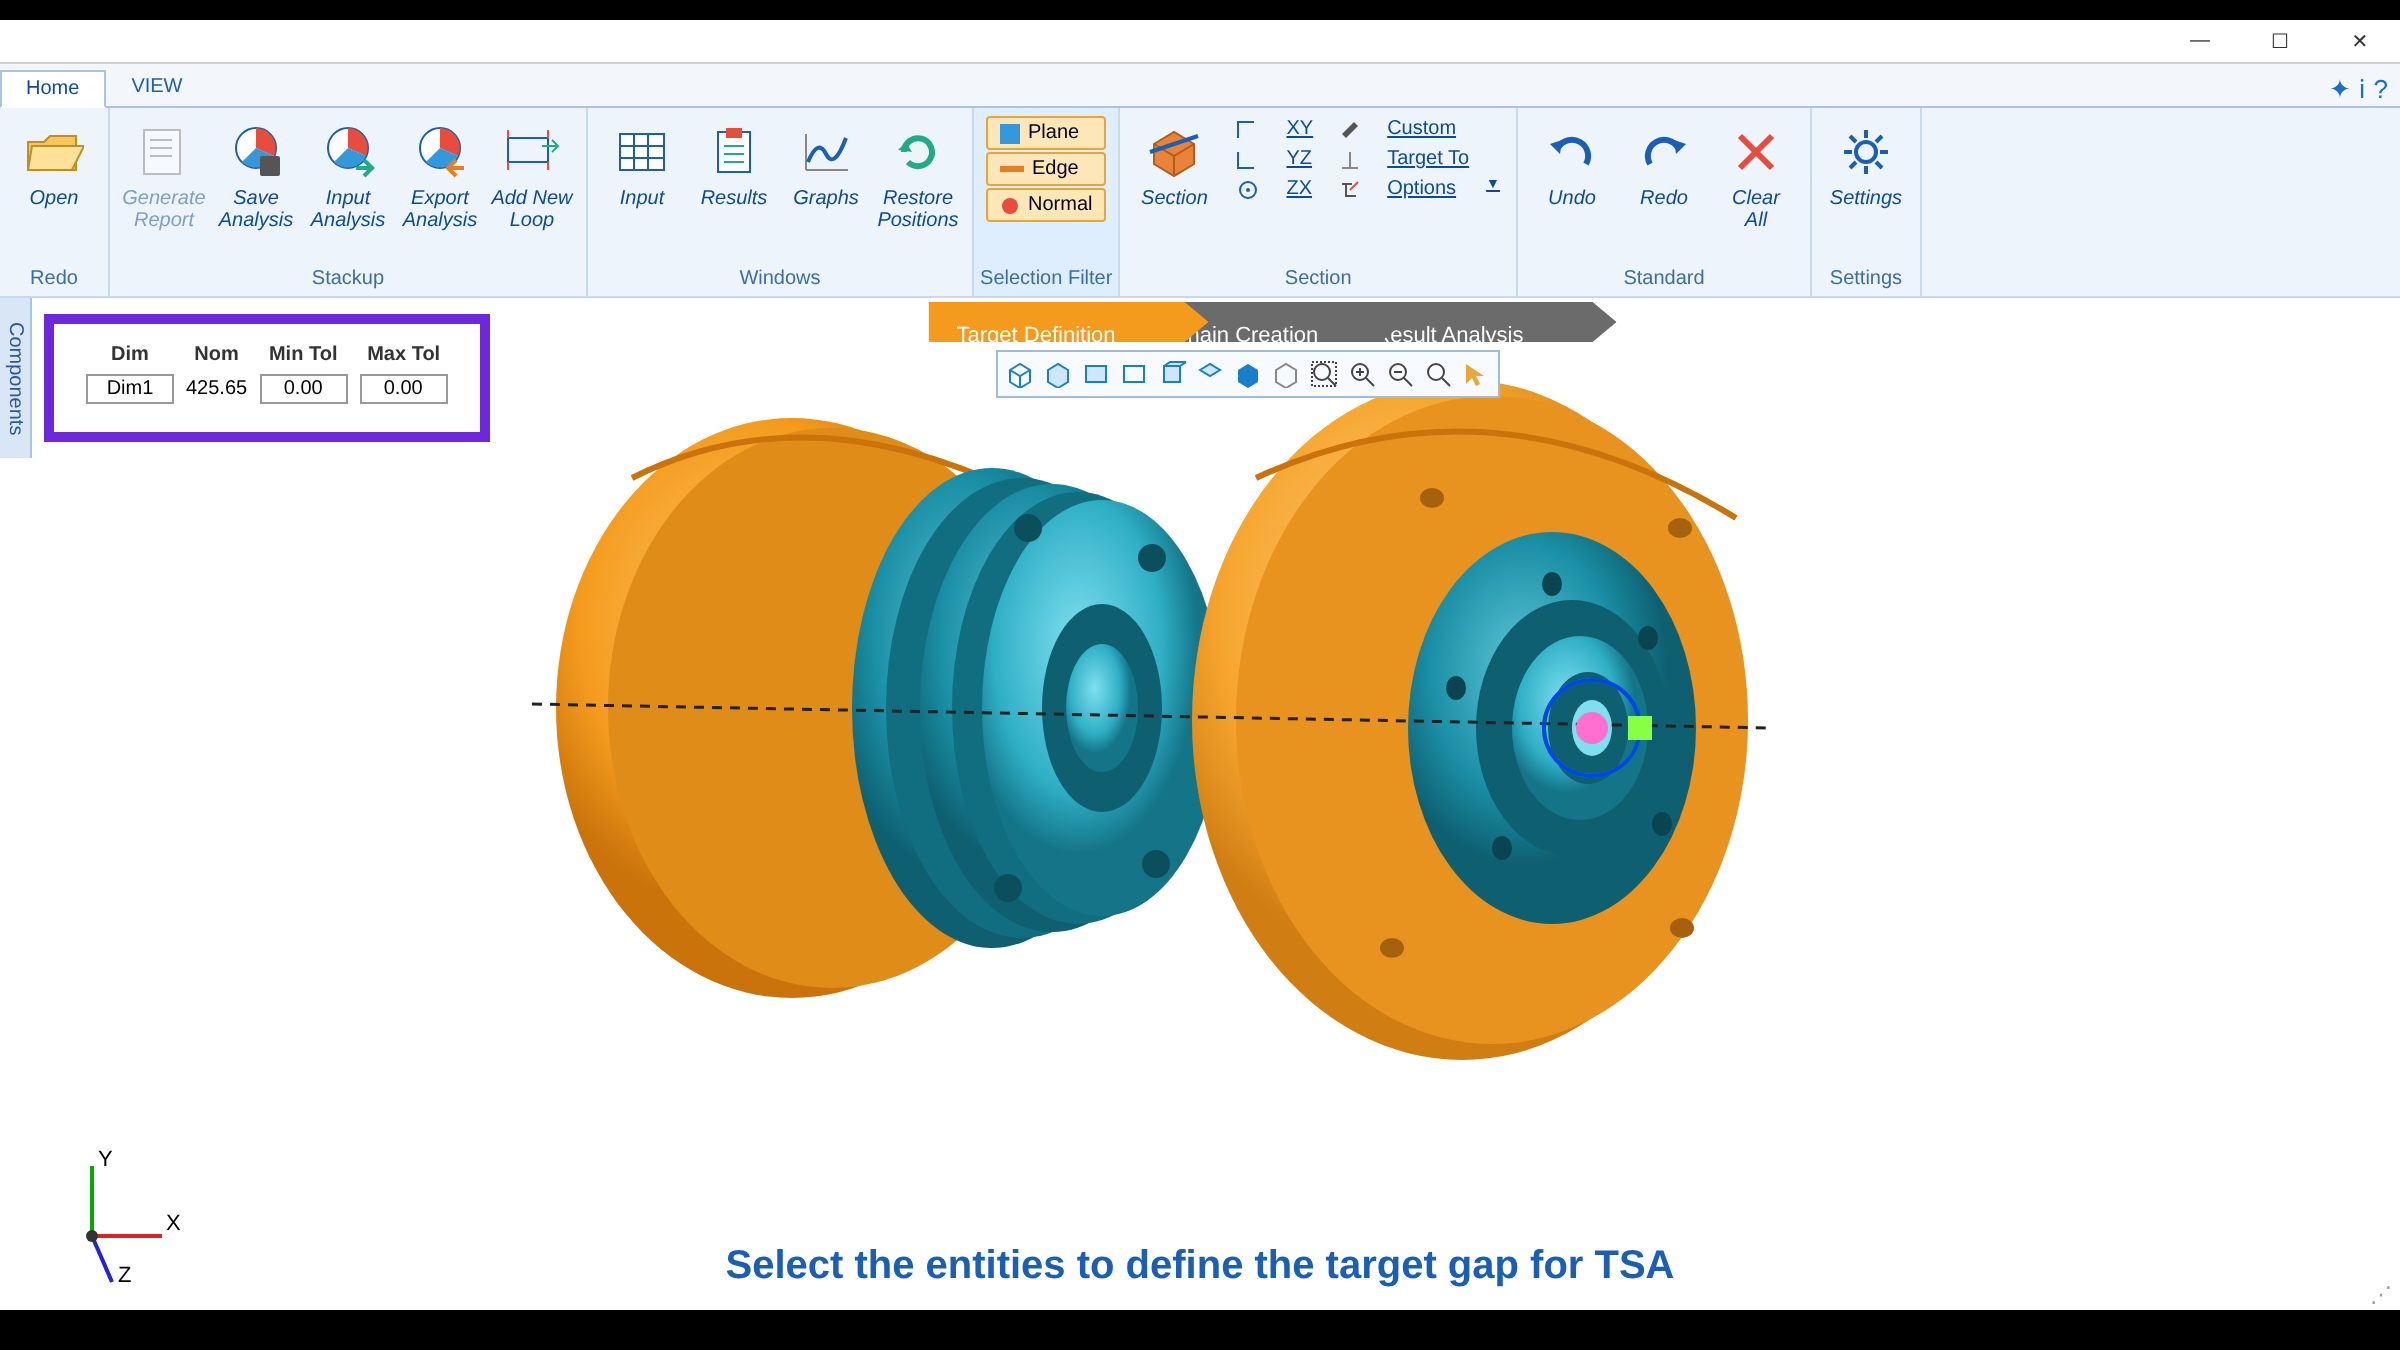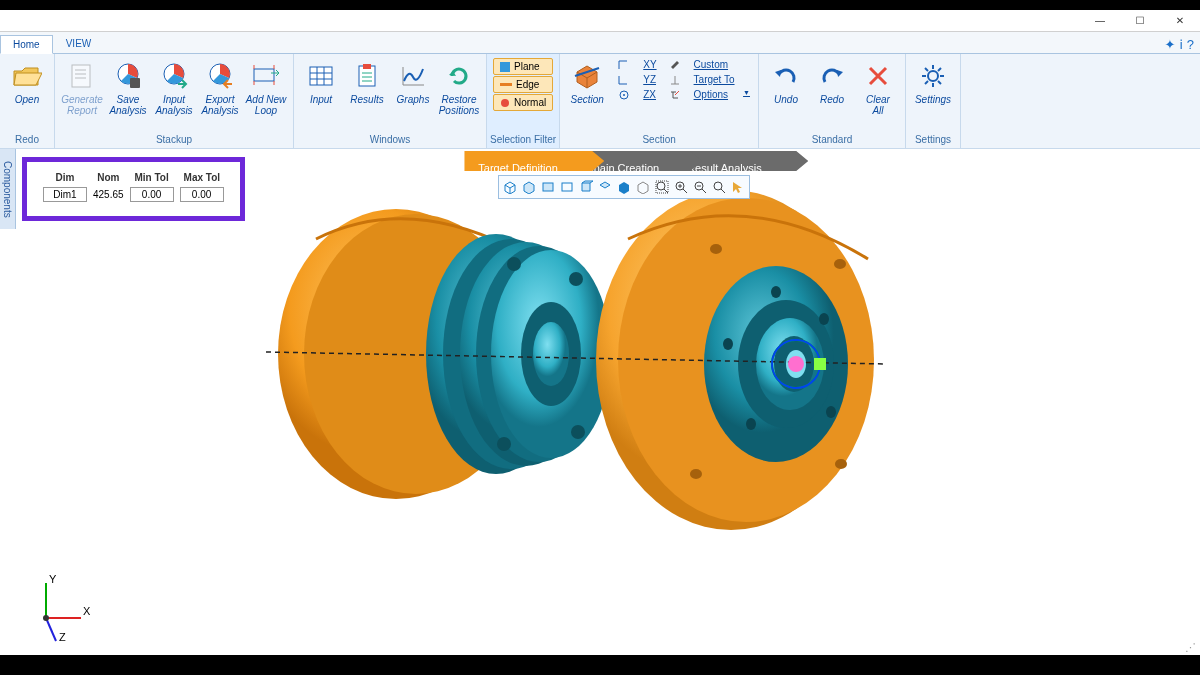--- a/index.html
+++ b/index.html
@@ -531,17 +531,18 @@
           <line x1="20" y1="45" x2="55" y2="45" stroke="#d22" stroke-width="2"></line>
             <text x="57" y="42" font-size="11" fill="#000">X</text>
           <line x1="20" y1="45" x2="20" y2="10" stroke="#0a0" stroke-width="2"></line>
             <text x="23" y="10" font-size="11" fill="#000">Y</text>
           <line x1="20" y1="45" x2="30" y2="68" stroke="#22d" stroke-width="2"></line>
             <text x="33" y="68" font-size="11" fill="#000">Z</text>
           <circle cx="20" cy="45" r="3" fill="#333"></circle>
         </svg>
       </div>
 
+      <div class="instruction">Select the entities to define the target gap for TSA</div>
     </div>
 
     <div class="statusbar">⋰</div>
   </div>
 </div>
 
 </body></html>

